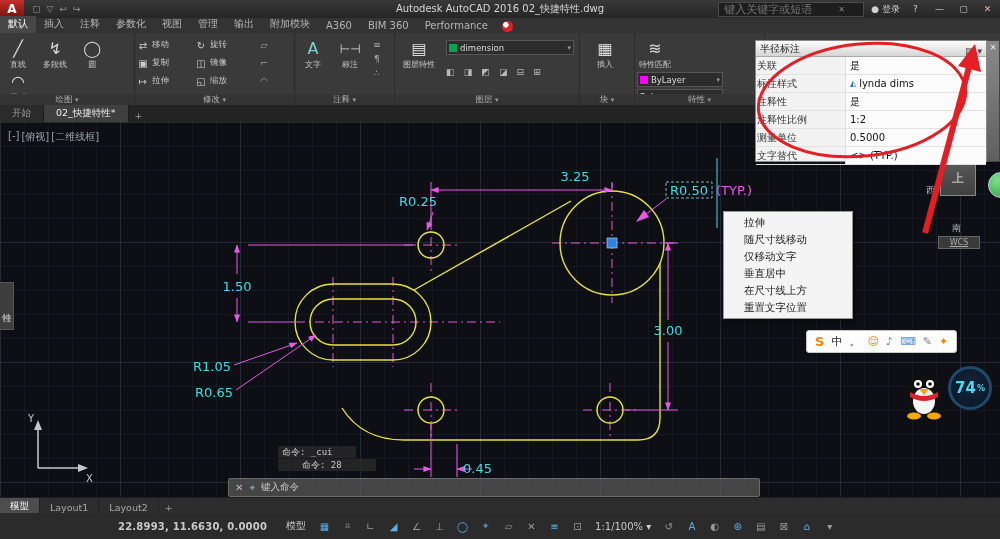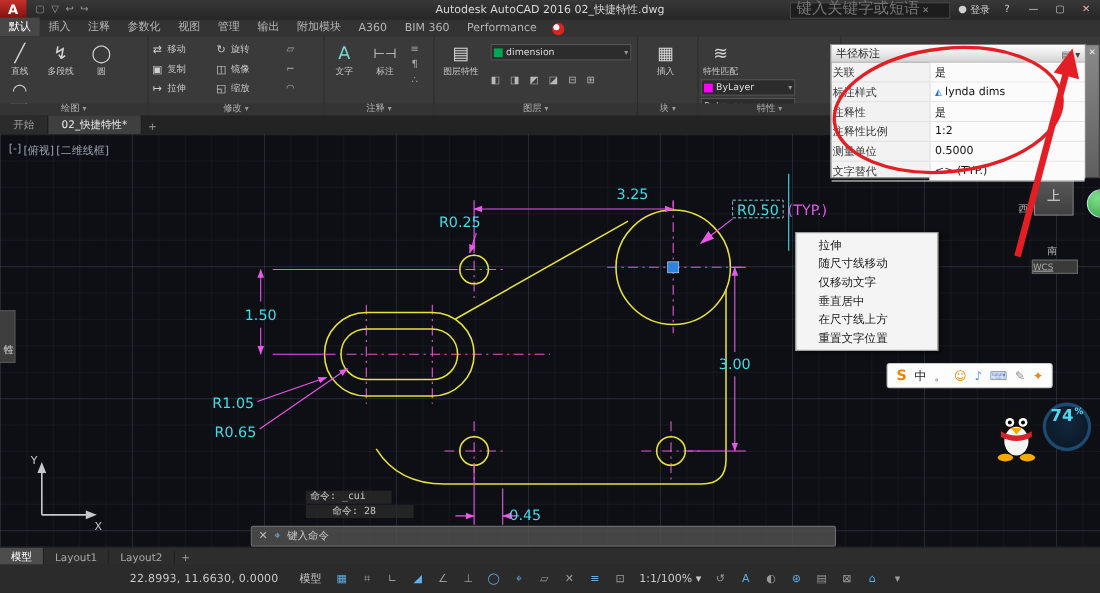--- a/index.html
+++ b/index.html
@@ -8,21 +8,21 @@
        -webkit-font-smoothing:antialiased;}
   
   .tb{position:absolute;left:0;top:0;width:1000px;height:18px;background:linear-gradient(#383838,#262626);
       display:flex;align-items:center;color:#cfcfcf;font-size:10px;}
   .tb-logo{width:24px;height:18px;background:linear-gradient(#c4302b,#7a100d);color:#fff;font-weight:bold;
       display:flex;align-items:center;justify-content:center;font-size:12px;}
   .qat{display:flex;gap:6px;margin-left:8px;color:#9a9a9a;font-size:9px;}
   .tb-title{position:absolute;left:0;right:0;text-align:center;font-size:10px;color:#d8d8d8;pointer-events:none;}
   .tb-right{margin-left:auto;display:flex;align-items:center;gap:7px;padding-right:4px;z-index:2;}
   .tb-search{display:flex;align-items:center;background:#1d1d1d;border:1px solid #4a4a4a;height:13px;width:138px;padding:0 3px;}
-  .tb-search input{background:transparent;border:0;outline:0;color:#bbb;font-size:14px;width:112px;font-family:Liberation Serif, serif;}
+  .tb-search input{background:transparent;border:0;outline:0;color:#bbb;font-size:11px;width:112px;font-family:Liberation Sans, sans-serif;}
   .tbx{color:#8a8a8a;font-size:8px;}
   .signin{display:flex;align-items:center;gap:3px;color:#cfcfcf;font-size:9px;}
   .winbtn{width:17px;text-align:center;color:#cfcfcf;font-size:9px;}
   .winbtn.close{color:#f0b0b0;}
   
   .rtabs{position:absolute;left:0;top:18px;width:1000px;height:15px;background:#333;display:flex;align-items:flex-end;font-size:10px;}
   .rtab{padding:1px 8px 2px;color:#b5b5b5;}
   .rtab.active{background:#474747;color:#fff;}
   .rtab-dot{width:11px;height:11px;border-radius:50%;background:radial-gradient(circle at 35% 35%,#fff 0 25%,#d22 30%);margin:0 0 1px 6px;}
   
@@ -69,34 +69,34 @@
       box-shadow:2px 2px 4px rgba(0,0,0,.55);z-index:6;padding:2px 0;}
   .ctxmenu .mi{font-size:10.5px;color:#1a1a1a;padding:1.5px 10px 1.5px 20px;white-space:nowrap;}
   
   .vcube{position:absolute;left:924px;top:26px;width:66px;height:100px;z-index:3;color:#b8b8b8;font-size:9px;}
   .vcn{position:absolute;left:28px;top:0;}
   .vcw{position:absolute;left:2px;top:36px;}
   .vcs{position:absolute;left:28px;top:74px;}
   .vctile{position:absolute;left:16px;top:12px;width:34px;height:34px;background:linear-gradient(#5a5a5a,#404040);
       border:1px solid #8a8a8a;color:#e0e0e0;font-size:12px;display:flex;align-items:center;justify-content:center;}
   .wcs{position:absolute;left:14px;top:88px;width:40px;height:11px;background:#3a3a3a;border:1px solid #666;
-      font-size:8px;color:#aaa;line-height:11px;text-decoration:underline;}
+      font-size:8px;color:#aaa;text-align:center;line-height:11px;text-decoration:underline;}
   .greenball{position:absolute;left:988px;top:50px;width:24px;height:24px;border-radius:50%;
       background:radial-gradient(circle at 35% 30%,#7fe08a,#2f9e3c);border:1px solid #bde;z-index:3;}
   
   .ime{position:absolute;left:806px;top:208px;height:21px;background:#fdfdfd;border:1px solid #c9c9c9;border-radius:3px;
       display:flex;align-items:center;gap:7px;padding:0 8px;z-index:7;font-size:11px;}
   .ime .slogo{color:#f08300;font-weight:bold;font-size:13px;}
   .ime .lang{color:#222;}
   .ime .ic{color:#5a8fd8;font-size:11px;}
   .ime .ic.orange{color:#f08300;}
   .penguin{position:absolute;left:898px;top:246px;z-index:7;}
   .battery{position:absolute;left:948px;top:244px;width:44px;height:44px;border-radius:50%;z-index:7;
       background:radial-gradient(circle at 50% 45%,#12263c,#0a1622);border:3px solid #1d4a6e;box-sizing:border-box;
-      display:flex;justify-content:center;color:#4fd8f0;font-size:15px;font-weight:bold;}
+      display:flex;align-items:center;justify-content:center;color:#4fd8f0;font-size:15px;font-weight:bold;}
   .battery .pct{font-size:8px;margin-left:1px;}
   
   .qp{position:absolute;left:755px;top:40px;width:245px;height:122px;z-index:20;display:flex;font-size:10px;}
   .qp-main{width:232px;background:#f2f2f2;border:1px solid #888;box-sizing:border-box;}
   .qp-title{height:15px;background:linear-gradient(#fdfdfd,#d5d5d5);border-bottom:1px solid #aaa;
       display:flex;align-items:flex-end;padding:0 4px;color:#222;font-size:10px;}
   .qp-title .ticons{margin-left:auto;display:flex;gap:4px;color:#444;font-size:9px;}
   .qp-row{height:17px;display:flex;align-items:center;border-bottom:1px solid #e2e2e2;}
   .qp-row .lab{width:88px;padding-left:1px;color:#333;}
   .qp-row .val{flex:1;background:#fbfbfb;border-left:1px solid #ddd;height:100%;display:flex;align-items:center;padding-left:4px;color:#111;gap:3px;}
@@ -104,21 +104,21 @@
       display:flex;flex-direction:column;align-items:center;color:#eee;font-size:8px;padding-top:2px;}
   .anno-ic{color:#2a6fb8;font-size:8px;}
   
   .ltabs{position:absolute;left:0;top:497px;width:1000px;height:16px;background:#2d2d2d;display:flex;align-items:flex-end;font-size:9.5px;border-top:1px solid #1e1e1e;}
   .ltab{padding:1.5px 10px;color:#a8a8a8;border-right:1px solid #222;}
   .ltab.active{background:#4d4d4d;color:#fff;}
   .ltab-add{padding:1px 6px;color:#9a9a9a;}
   
   .sbar{position:absolute;left:0;top:513px;width:1000px;height:26px;background:#2b2b2b;display:flex;align-items:center;
       color:#c9c9c9;font-size:10px;gap:4px;}
-  .coords{margin-left:118px;letter-spacing:.2px;}
+  .coords{margin-left:118px;letter-spacing:.2px;font-weight:bold;}
   .smodel{margin-left:10px;padding:2px 5px;}
   .sic{width:17px;height:17px;display:flex;align-items:center;justify-content:center;font-size:10px;color:#9b9b9b;
       border:1px solid transparent;}
   .sic.on{color:#5fb0ea;}
   .sscale{margin:0 4px;color:#c9c9c9;}
   
   .overlay{position:absolute;left:0;top:0;width:1000px;height:539px;z-index:50;pointer-events:none;}
 </style>
 </head>
 <body>

